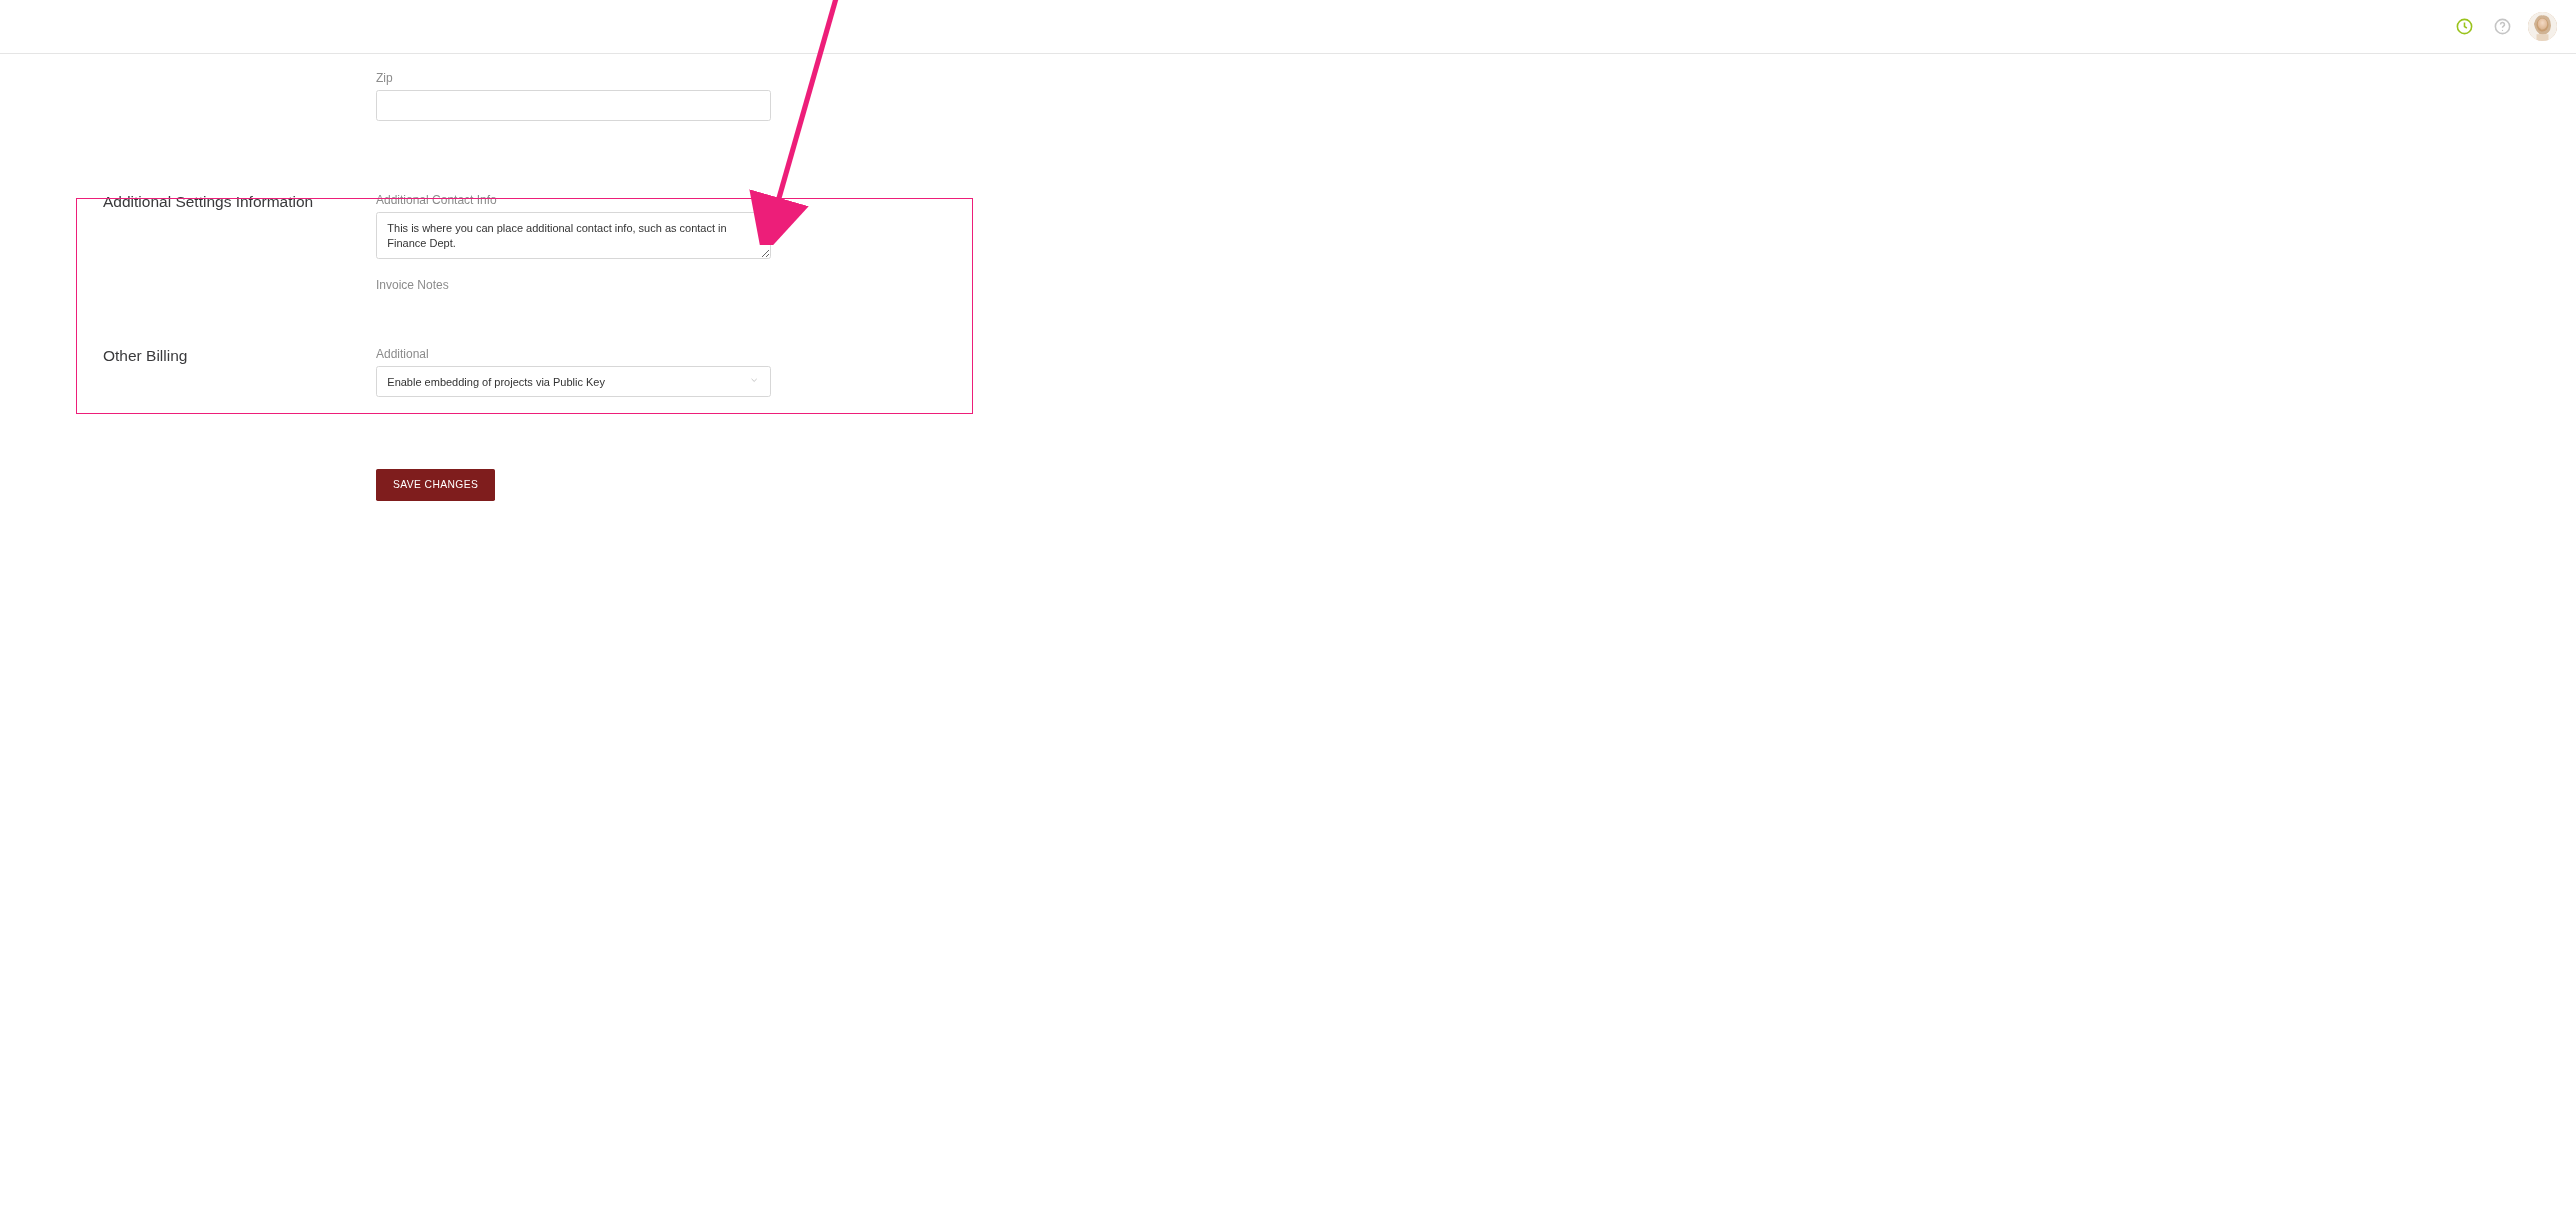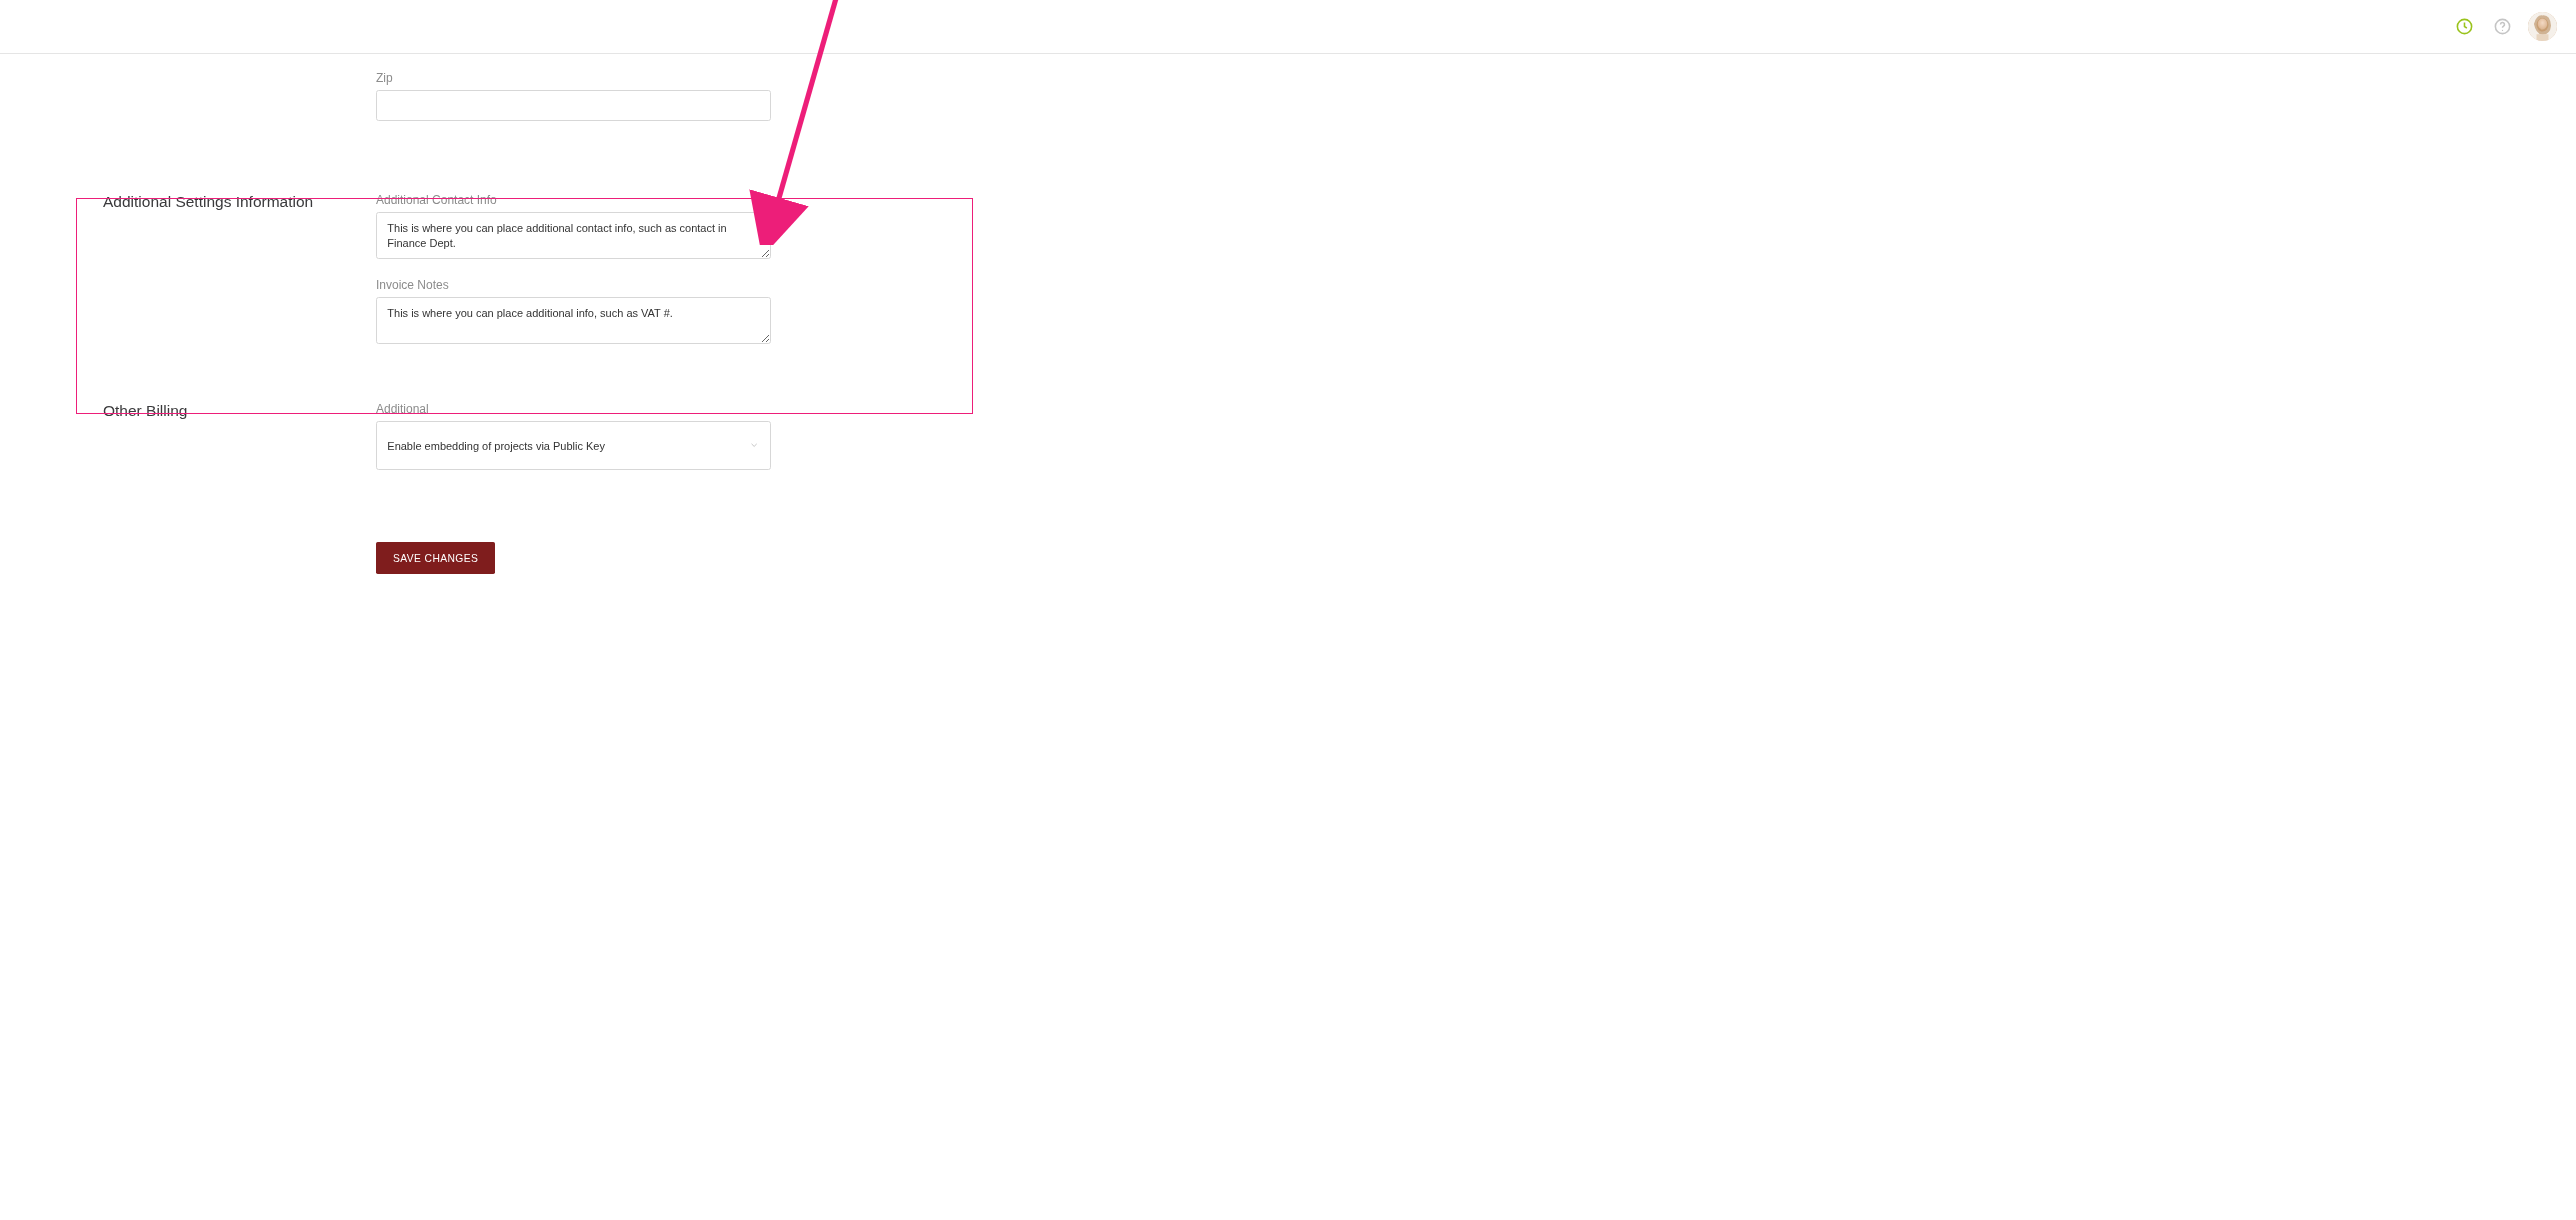--- a/index.html
+++ b/index.html
@@ -76,21 +76,21 @@
       font-family: inherit;
     }
     .text-input { height: 31px; }
     .textarea-input {
       resize: both;
       min-height: 45px;
       line-height: 1.35;
     }
     .textarea-input.tall { min-height: 45px; }
     .select-display {
-      height: 49px;
+      height: 31px;
       display: flex;
       align-items: center;
       justify-content: space-between;
       cursor: pointer;
     }
     .select-display .chev {
       color: #bbb;
     }
     .highlight-box {
       position: absolute;
@@ -167,21 +167,20 @@
     <div class="row-label-col">
       <div class="row-label">Additional Settings Information</div>
     </div>
     <div class="row-fields">
       <div class="field-block">
         <label class="field-label">Additional Contact Info</label>
         <textarea class="textarea-input tall" rows="2" style="">This is where you can place additional contact info, such as contact in Finance Dept.</textarea>
       </div>
       <div class="field-block">
         <label class="field-label">Invoice Notes</label>
-        <textarea class="textarea-input" rows="2" style="">This is where you can place additional info, such as VAT #.</textarea>
       </div>
     </div>
   </div>
 
   <div class="section-spacer-sm"></div>
 
   <div class="form-row">
     <div class="row-label-col">
       <div class="row-label">Other Billing</div>
     </div>

